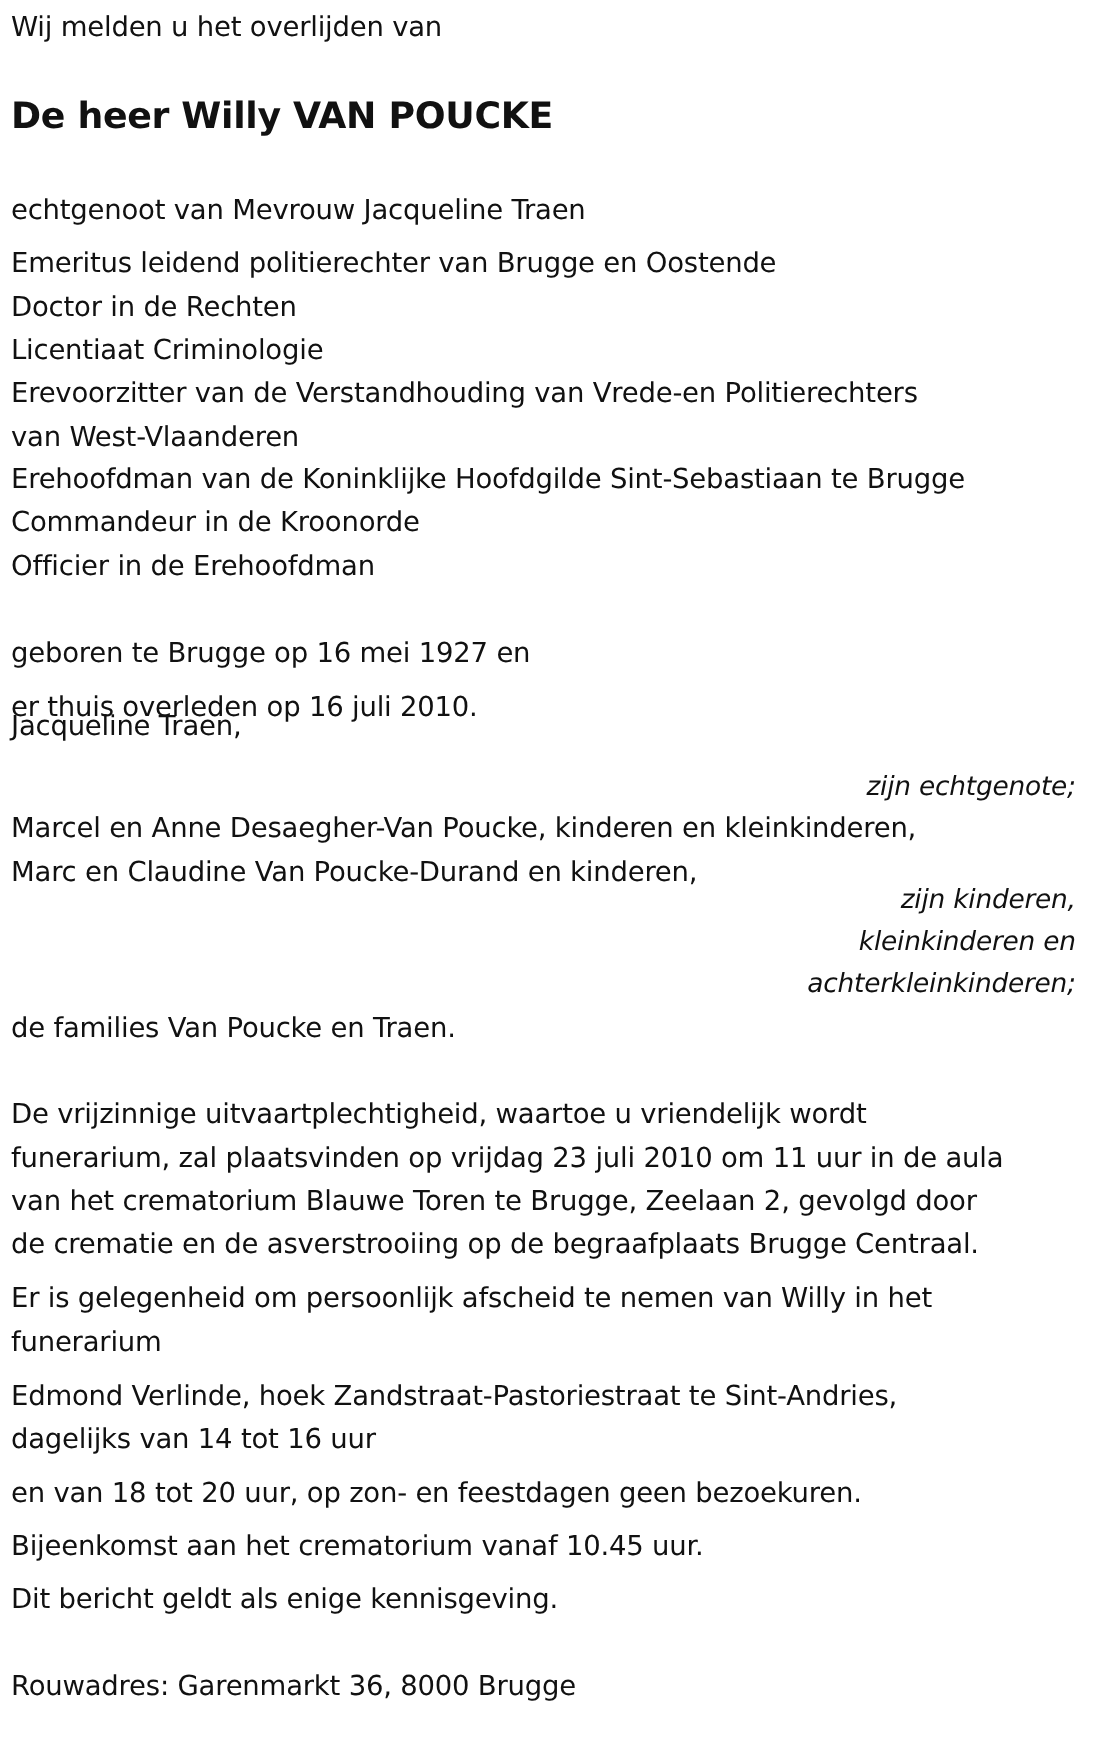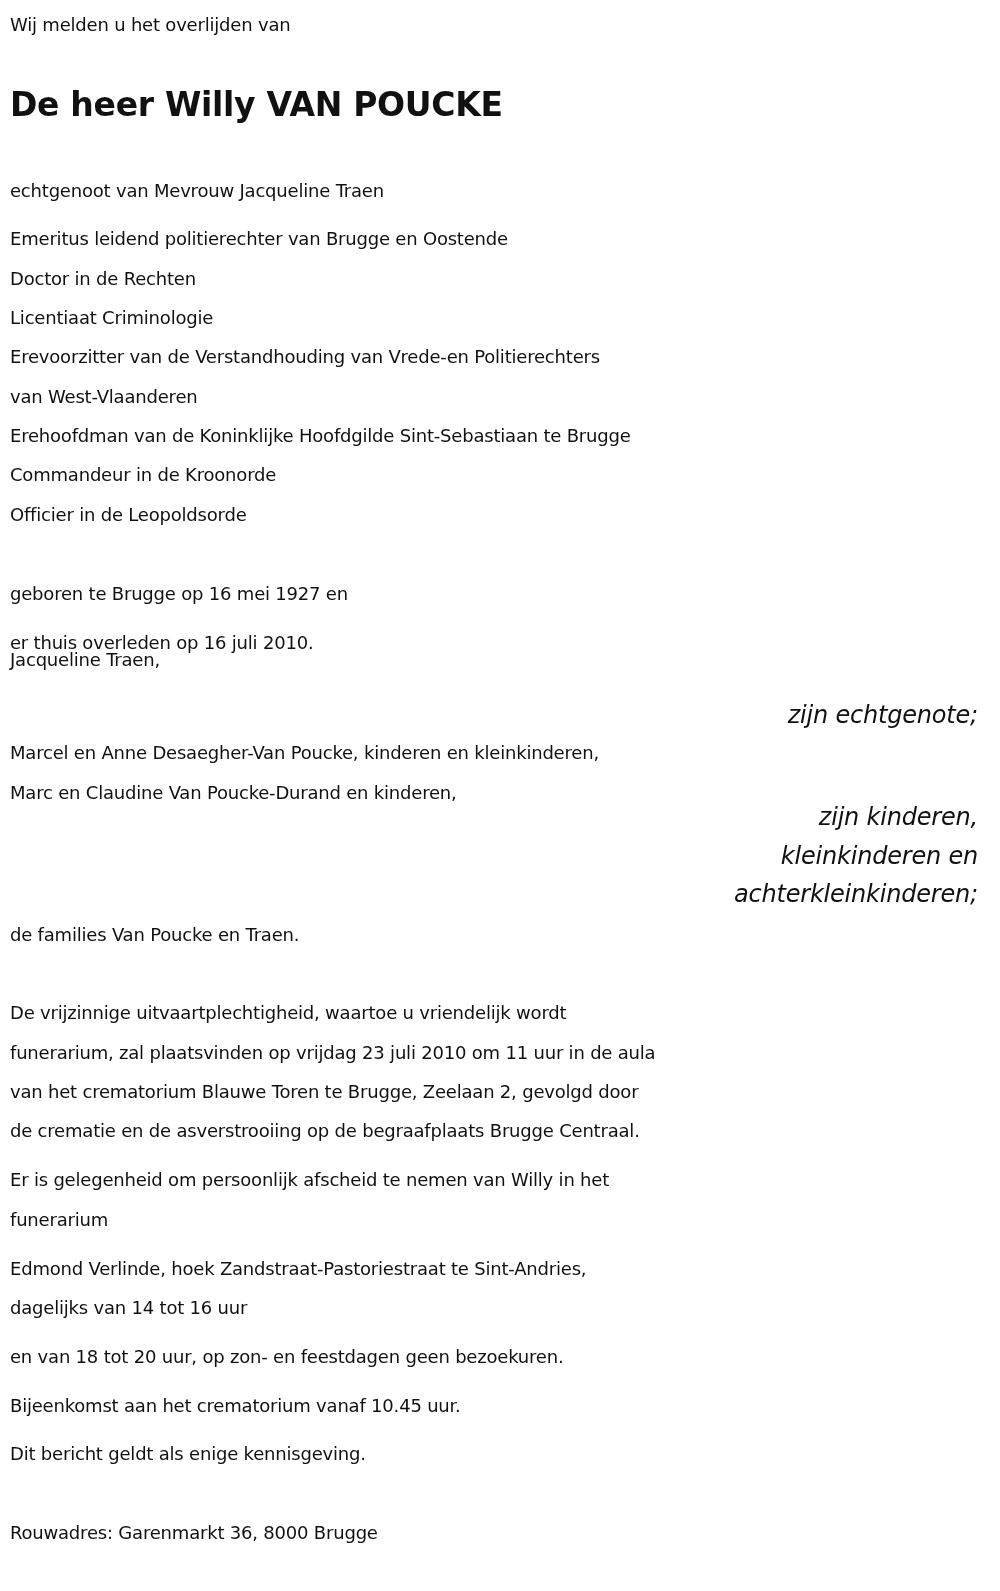--- a/index.html
+++ b/index.html
@@ -3,21 +3,21 @@
 <meta charset="utf-8">
 <style>
   html, body { margin: 0; padding: 0; background: #ffffff; }
   body {
     width: 1000px; height: 1591px; position: relative; overflow: hidden;
     font-family: "DejaVu Sans", "Liberation Sans", sans-serif;
     color: #111111;
   }
   .ln {
     position: absolute; left: 10px; white-space: nowrap;
-    font-size: 18px; line-height: 30px; letter-spacing: -0.2px;
+    font-size: 25px; line-height: 30px; letter-spacing: -0.2px;
     transform: translateY(-50%);
   }
   .title {
     position: absolute; left: 10px; white-space: nowrap;
     font-size: 33px; font-weight: bold; line-height: 40px;
     transform: translateY(-50%); letter-spacing: -0.3px;
   }
   .rt {
     position: absolute; right: 22px; white-space: nowrap; text-align: center;
     font-style: italic; font-size: 24px; line-height: 30px;
@@ -35,21 +35,21 @@
   <div class="ln" style="top:191px">echtgenoot van Mevrouw Jacqueline Traen</div>
 
   <div>
     <div class="ln" style="top:239px">Emeritus leidend politierechter van Brugge en Oostende</div>
     <div class="ln" style="top:279px">Doctor in de Rechten</div>
     <div class="ln" style="top:318px">Licentiaat Criminologie</div>
     <div class="ln" style="top:357px">Erevoorzitter van de Verstandhouding van Vrede-en Politierechters</div>
     <div class="ln" style="top:397px">van West-Vlaanderen</div>
     <div class="ln" style="top:436px">Erehoofdman van de Koninklijke Hoofdgilde Sint-Sebastiaan te Brugge</div>
     <div class="ln" style="top:475px">Commandeur in de Kroonorde</div>
-    <div class="ln" style="top:515px">Officier in de Leopoldsorde</div>
+    <div class="ln" style="top:515px">Officier in de Erehoofdman</div>
   </div>
 
   <div class="ln" style="top:594px">geboren te Brugge op 16 mei 1927 en</div>
   <div class="ln" style="top:643px">er thuis overleden op 16 juli 2010.</div>
 
   <div>
     <div class="ln" style="top:660px">Jacqueline Traen,</div>
     <div class="rt" style="top:715px">zijn echtgenote;</div>
     <div class="ln" style="top:753px">Marcel en Anne Desaegher-Van Poucke, kinderen en kleinkinderen,</div>
     <div class="ln" style="top:793px">Marc en Claudine Van Poucke-Durand en kinderen,</div>

